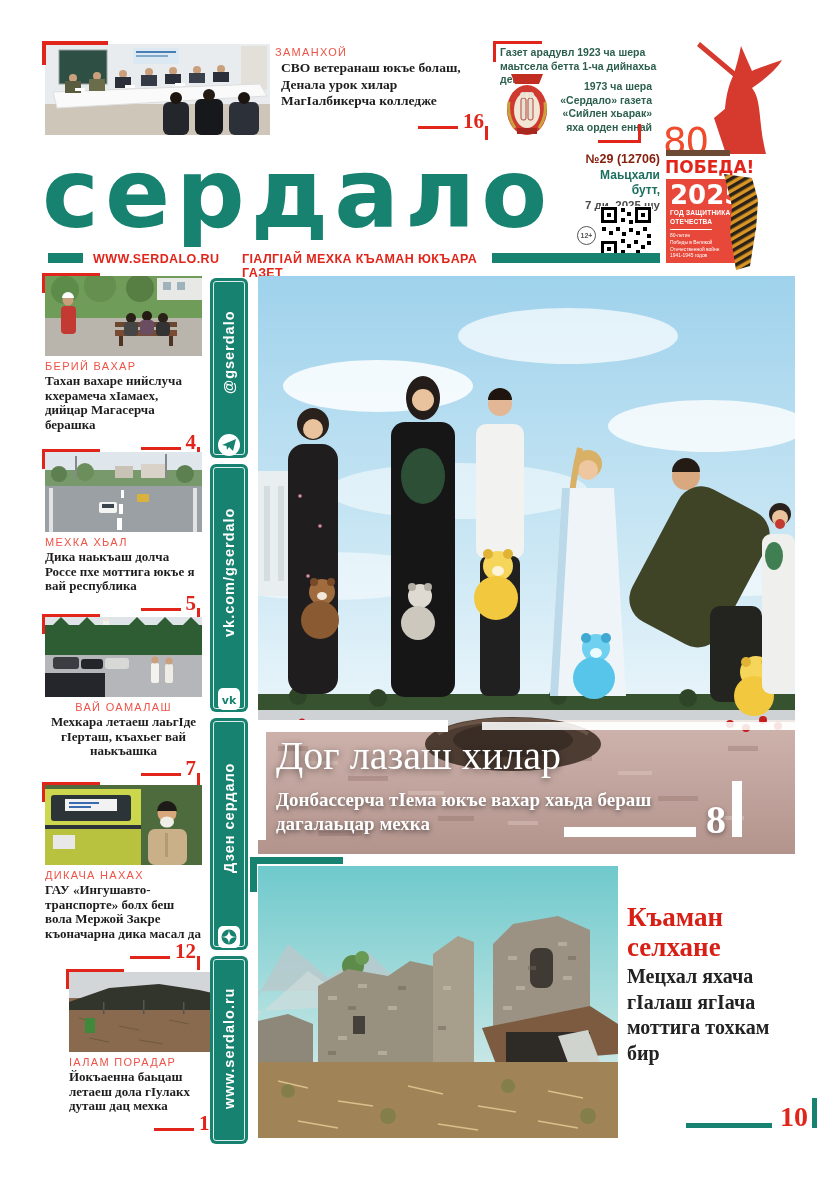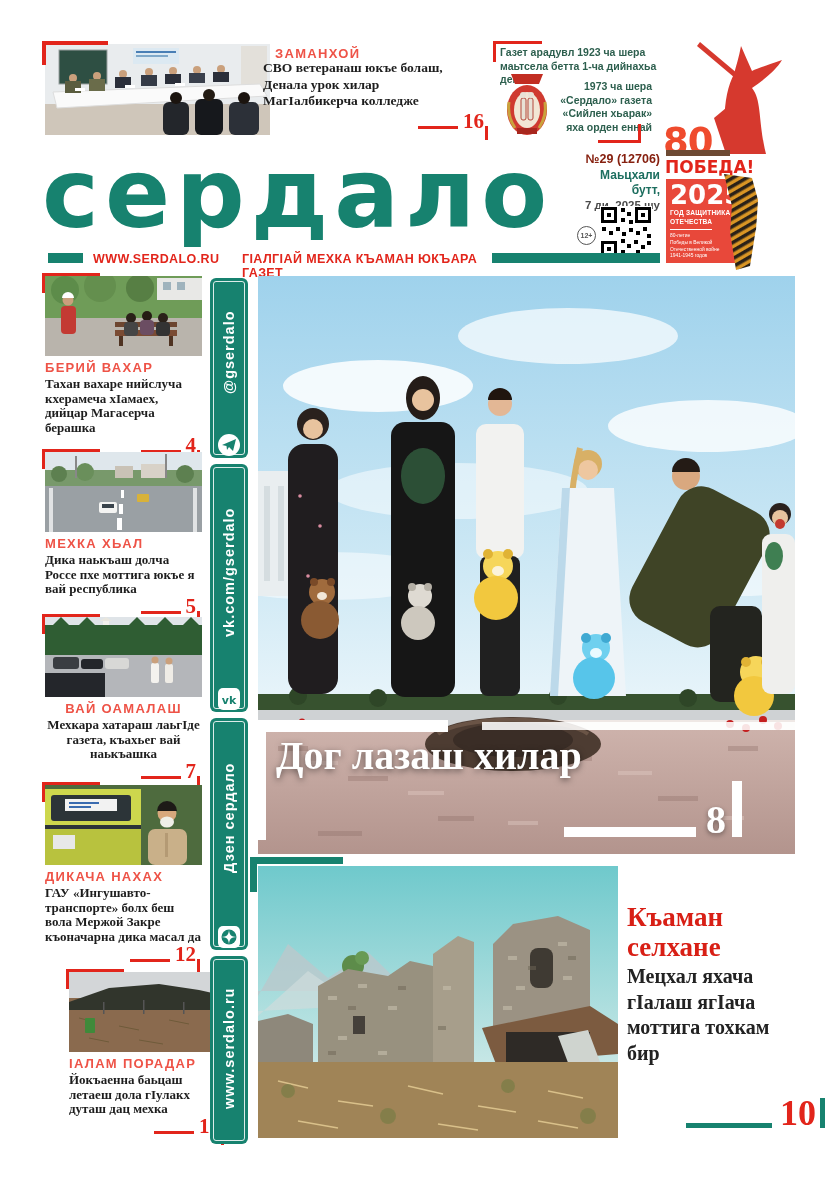--- a/index.html
+++ b/index.html
@@ -4,60 +4,60 @@
 <style>
   html,body{margin:0;padding:0;background:#fff;}
   #page{position:relative;width:835px;height:1181px;background:#fff;overflow:hidden;
         font-family:"Liberation Sans",sans-serif;color:#1c1c1c;}
   .abs{position:absolute;}
   
   .cbtl{position:absolute;border-top:4px solid #e2251b;border-left:4px solid #e2251b;}
   .cbbr{position:absolute;border-bottom:3px solid #e2251b;border-right:3px solid #e2251b;}
   .cbtl-teal{position:absolute;border-top:7px solid #17826f;border-left:7px solid #17826f;}
   
-  .kicker{color:#ee5347;font-weight:bold;font-size:13px;letter-spacing:1.3px;}
+  .kicker{color:#ee5347;font-weight:normal;font-size:11px;letter-spacing:1.3px;}
   .ts-headline{font-family:"Liberation Serif",serif;font-weight:bold;font-size:13.5px;line-height:1.24;color:#1d1d1d;}
   .si-headline{font-family:"Liberation Serif",serif;font-weight:bold;font-size:13px;line-height:1.13;color:#1d1d1d;margin-top:2px;}
   
   .pnum{display:flex;align-items:flex-end;}
   .pnum .bar{background:currentColor;}
   .pnum .n{font-family:"Liberation Serif",serif;font-weight:bold;line-height:.72;}
   .pnum .tick{background:currentColor;}
   .pn-red{color:#e2251b;}
   .pn-red .bar{width:40px;height:3px;}
   .pn-red .n{font-size:21px;margin:0 1px 0 5px;}
   .pn-red .tick{width:3px;height:14px;margin-bottom:-11px;}
   .pn-inline{justify-content:flex-end;margin-right:2px;margin-top:2px;}
   .pn-white{color:#fff;position:absolute;}
   .pn-white .bar{width:132px;height:10px;}
   .pn-white .n{font-size:40px;margin:0 6px 2px 10px;text-shadow:0 2px 5px rgba(0,0,0,.4);}
   .pn-white .tick{width:10px;height:56px;}
   .pn-teal{color:#17826f;position:absolute;}
   .pn-teal .bar{width:86px;height:5px;}
-  .pn-teal .n{font-size:36px;margin:0 4px 1px 8px;color:#e2251b;text-align:right;}
+  .pn-teal .n{font-size:28px;margin:0 4px 1px 8px;color:#e2251b;text-align:right;}
   .pn-teal .tick{width:5px;height:30px;}
   
   #logo{position:absolute;left:42px;top:146px;font-family:"DejaVu Sans",sans-serif;font-weight:800;
         font-size:96px;line-height:1;letter-spacing:6px;color:#17826f;}
   .teal-bar{position:absolute;background:#17826f;}
   .red-strip-text{position:absolute;color:#e2251b;font-weight:bold;font-size:12.5px;letter-spacing:.4px;}
   #issue-block{position:absolute;left:552px;top:152px;width:108px;text-align:right;line-height:1.25;}
   #issue-block .inum{font-weight:bold;font-size:12.5px;color:#86200f;}
   #issue-block .imon{font-weight:bold;font-size:12px;color:#1d6e5f;}
   #issue-block .idate{font-weight:bold;font-size:11.5px;color:#4a4a4a;}
   #age-circle{position:absolute;left:577px;top:226px;width:17px;height:17px;border:1.5px solid #555;
         border-radius:50%;font-size:7px;font-weight:bold;color:#555;display:flex;align-items:center;justify-content:center;}
   
   #founding-lines{position:absolute;left:500px;top:46px;width:162px;color:#2d5f4e;font-weight:bold;
         font-size:10.5px;line-height:1.3;}
   #order-note{position:absolute;left:560px;top:80px;width:92px;text-align:right;color:#2d5f4e;
         font-weight:bold;font-size:10.5px;line-height:1.3;}
   
   #victory{position:absolute;left:660px;top:38px;width:135px;height:228px;}
-  #v80{position:absolute;left:3px;top:82px;font-size:37px;font-weight:700;color:#ef4b2d;
+  #v80{position:absolute;left:3px;top:82px;font-size:37px;font-weight:400;color:#ef4b2d;
        font-family:"DejaVu Sans",sans-serif;letter-spacing:-1px;}
   #vbar{position:absolute;left:6px;top:112px;width:64px;height:6px;background:#6d4a33;}
   #vword{position:absolute;left:5px;top:119px;font-size:17px;font-weight:900;color:#e2251b;
        font-family:"DejaVu Sans",sans-serif;}
   #vbox{position:absolute;left:6px;top:141px;width:70px;height:84px;background:#e8483a;color:#fff;
        padding:5px 4px;box-sizing:border-box;}
   #vbox .y{font-size:26px;font-weight:900;line-height:.9;font-family:"DejaVu Sans",sans-serif;}
   #vbox .l{font-size:6.6px;font-weight:800;letter-spacing:.2px;margin-top:2px;}
   #vbox hr{border:none;border-top:1px solid #fff;width:42px;margin:4px 0 3px 0;}
   #vbox .s{font-size:4.9px;line-height:1.35;}
@@ -74,21 +74,21 @@
        border-radius:3px;pointer-events:none;}
   .seg .lbl{position:absolute;left:0;right:0;top:4px;display:flex;align-items:center;justify-content:center;
        writing-mode:vertical-rl;transform:rotate(180deg);color:#fff;font-weight:bold;font-size:14.5px;
        letter-spacing:1px;}
   .seg .ic{position:absolute;bottom:8px;left:50%;transform:translateX(-50%);width:22px;height:16px;}
   
   #main-photo{position:absolute;left:258px;top:276px;width:537px;height:578px;}
   #cap-bar-h{position:absolute;left:0;top:444px;width:190px;height:12px;background:#fff;}
   #cap-bar-h2{position:absolute;left:224px;top:446px;width:313px;height:8px;background:rgba(255,255,255,.88);}
   #cap-bar-v{position:absolute;left:0;top:444px;width:8px;height:120px;background:#fff;}
-  #main-headline{position:absolute;left:18px;top:456px;font-family:"Liberation Serif",serif;font-weight:bold;
+  #main-headline{position:absolute;left:18px;top:456px;font-family:"Liberation Serif",serif;font-weight:normal;
        font-size:40px;color:#fff;text-shadow:0 2px 6px rgba(0,0,0,.5);}
   #main-subhead{position:absolute;left:18px;top:512px;width:430px;font-family:"Liberation Serif",serif;
        font-weight:bold;font-size:19px;line-height:1.25;color:#fff;text-shadow:0 2px 5px rgba(0,0,0,.5);}
   
   #ruins-photo{position:absolute;left:258px;top:866px;width:360px;height:272px;}
   #bs-headline{position:absolute;left:627px;top:902px;width:165px;font-family:Liberation Serif, serif;
        font-weight:bold;font-size:27px;line-height:1.12;color:#d81f15;}
   #bs-body{position:absolute;left:627px;top:964px;width:168px;font-family:"Liberation Serif",serif;
        font-weight:bold;font-size:20px;line-height:1.28;color:#222;}
 </style>
@@ -130,21 +130,21 @@
       <rect x="184" y="58" width="30" height="33" rx="6" fill="#2c3038"></rect>
         <circle cx="199" cy="54" r="6" fill="#1b140f"></circle>
       <rect x="30" y="44" width="10" height="3" fill="#fff"></rect>
         <rect x="80" y="41" width="10" height="3" fill="#fff"></rect>
       <rect x="130" y="39" width="10" height="3" fill="#fff"></rect>
     </svg>
     <div class="ph-bracket" style="width:62px;height:20px;border-width:4px;"></div>
   </div>
 
   <div class="abs kicker" style="left:275px;top:46px;">ЗАМАНХОЙ</div>
-  <div class="abs ts-headline" style="left:263px;top:60px;width:210px;">СВО ветеранаш юкъе болаш, Денала урок хилар МагIалбикерча колледже</div>
+  <div class="abs ts-headline" style="left:281px;top:60px;width:210px;">СВО ветеранаш юкъе болаш, Денала урок хилар МагIалбикерча колледже</div>
   <div class="pnum pn-red abs" style="left:418px;top:114px;">
     <span class="bar"></span>
     <span class="n">16</span>
     <span class="tick"></span>
   </div>
 
   <div class="cbtl" style="left:493px;top:41px;width:46px;height:18px;border-width:3px;"></div>
   <div id="founding-lines">
     <span>Газет арадувл 1923 ча шера</span><br>
     <span>маьтсела бетта 1-ча дийнахьа денз</span>
@@ -343,21 +343,21 @@
         <rect x="60" y="41" width="24" height="11" rx="3" fill="#d8d8d6"></rect>
         <rect x="106" y="46" width="8" height="20" rx="2" fill="#f4f2ee"></rect>
           <circle cx="110" cy="43" r="3.5" fill="#caa07c"></circle>
         <rect x="120" y="47" width="8" height="19" rx="2" fill="#efece6"></rect>
           <circle cx="124" cy="44" r="3.5" fill="#caa07c"></circle>
         <rect x="0" y="56" width="60" height="24" fill="#24262b"></rect>
       </svg>
       <div class="ph-bracket"></div>
     </div>
     <div class="kicker">ВАЙ ОАМАЛАШ</div>
-    <div class="si-headline">Мехкара хатараш лаьгIде газета, къахьег вай наькъашка</div>
+    <div class="si-headline">Мехкара летаеш лаьгIде гIерташ, къахьег вай наькъашка</div>
     <div class="pnum pn-red pn-inline">
       <span class="bar"></span>
         <span class="n">7</span>
         <span class="tick"></span>
     </div>
   </div>
 
   <div class="si" style="top:785px;">
     <div class="ph">
       <svg width="157" height="80" viewBox="0 0 157 80">
@@ -575,20 +575,21 @@
           <circle cx="505" cy="444" r="4"></circle>
           <circle cx="520" cy="450" r="4"></circle>
         <circle cx="60" cy="450" r="4"></circle>
           <circle cx="44" cy="446" r="3.5"></circle>
       </g>
     </svg>
     <div id="cap-bar-h"></div>
     <div id="cap-bar-h2"></div>
     <div id="cap-bar-v"></div>
     <div id="main-headline">Дог лазаш хилар</div>
+    <div id="main-subhead">Донбассерча тIема юкъе вахар хаьда бераш дагалаьцар мехка</div>
     <div class="pnum pn-white" style="left:306px;top:505px;">
       <span class="bar"></span>
         <span class="n">8</span>
         <span class="tick"></span>
     </div>
   </div>
 
   <div id="ruins-photo">
     <svg width="360" height="272" viewBox="0 0 360 272">
       <defs>

